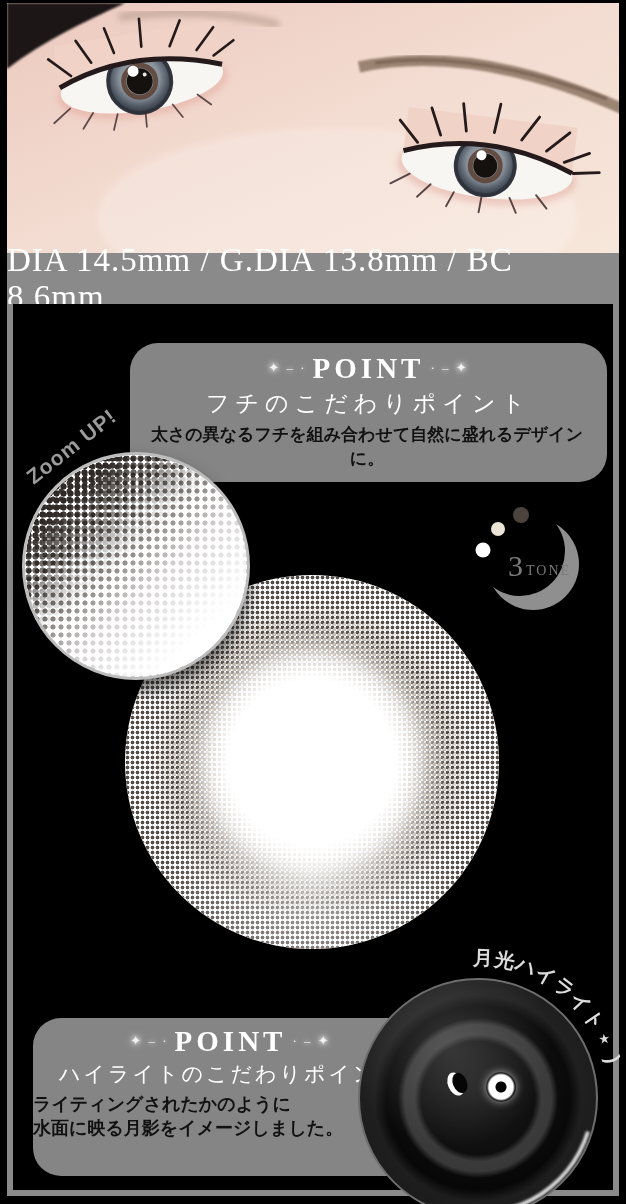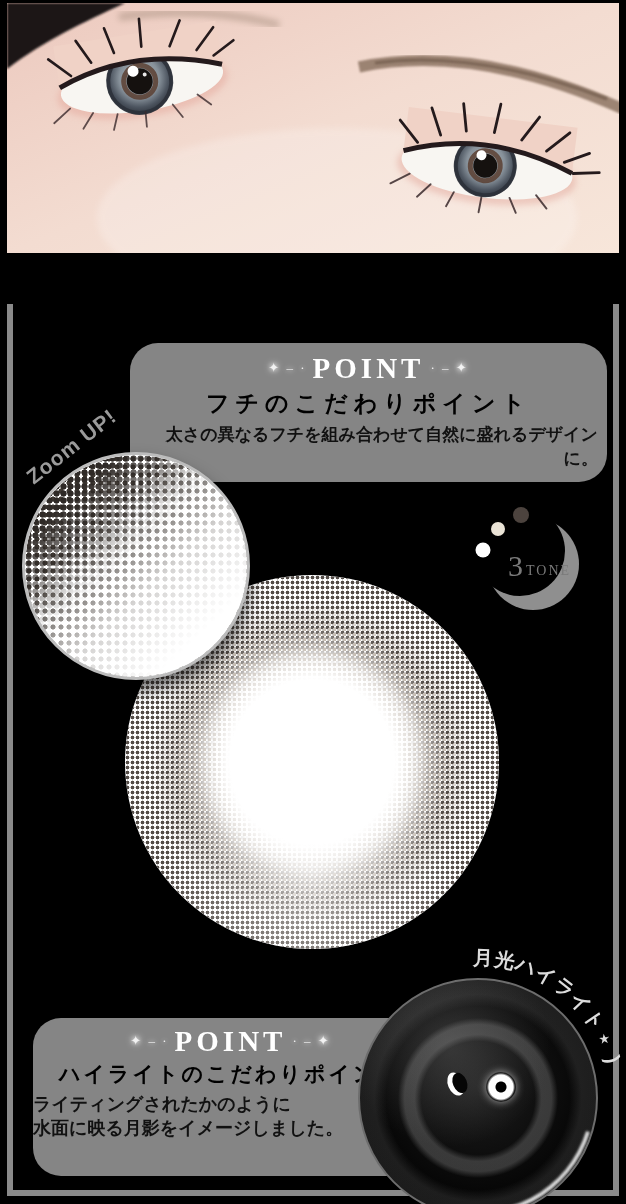--- a/index.html
+++ b/index.html
@@ -19,25 +19,25 @@
            border-left:6px solid #8a8a8a; border-right:6px solid #8a8a8a; border-bottom:6px solid #8a8a8a; }
 
   
   .point-box { position:absolute; background:#858585; border-radius:28px; text-align:center; color:#fff; }
   .point-box1 { left:130px; top:343px; width:477px; height:139px; padding-top:9px; }
   .point-box2 { left:33px; top:1018px; width:395px; height:158px; padding-top:7px; z-index:3; }
   .point-head { font-size:29px; font-weight:bold; letter-spacing:4px; color:#fff; line-height:1.15;
                 display:flex; align-items:center; justify-content:center; gap:6px; }
   .decor { font-size:13px; letter-spacing:2px; font-weight:normal; color:#f2f2f2;
            text-shadow:0 0 5px #ffffff, 0 0 9px #ffffff; }
-  .point-sub { font-weight:bold; color:#000000; }
+  .point-sub { font-weight:normal; color:#ffffff; }
   .point-box1 .point-sub { font-size:23px; letter-spacing:6px; margin-top:3px; }
   .point-box2 .point-sub { font-size:21px; letter-spacing:3px; margin-top:2px; }
   .point-desc { font-weight:bold; color:#111; }
-  .point-box1 .point-desc { font-size:17px; line-height:1.38; text-align:right; padding:4px 9px 0 6px; }
+  .point-box1 .point-desc { font-size:17px; line-height:1.38; text-align:center; padding:4px 9px 0 6px; }
   .point-box2 .point-desc { font-size:18px; line-height:1.34; text-align:left; padding-top:4px; }
 
   
   .zoom-label { position:absolute; left:22px; top:470px; color:#9b9b9b; font-weight:bold;
                 font-family:"Liberation Sans", sans-serif; font-size:21px; letter-spacing:1px;
                 transform:rotate(-38deg); transform-origin:left top; z-index:4; }
 
   
   .zoom-circle { position:absolute; left:22px; top:452px; width:228px; height:228px; border-radius:50%;
                  background:#fff; border:3px solid #bcbcbc; box-shadow:0 10px 16px rgba(0,0,0,.6); z-index:3; overflow:hidden; }
@@ -186,20 +186,23 @@
             <path d="M426,188 L414,202"></path>
             <path d="M450,193 L444,208"></path>
           <path d="M478,195 L477,210"></path>
             <path d="M506,192 L514,206"></path>
             <path d="M532,186 L544,198"></path>
         </g>
       </g>
     </svg>
   </div>
 
+  <div class="spec-bar">
+    <span>DIA 14.5mm / G.DIA 13.8mm / BC 8.6mm</span>
+  </div>
 
   <div class="panel"></div>
 
   <div class="point-box point-box1">
     <div class="point-head">
       <span class="decor">✦ – ·</span>
       <span>POINT</span>
       <span class="decor">· – ✦</span>
     </div>
     <div class="point-sub">フチのこだわりポイント</div>

